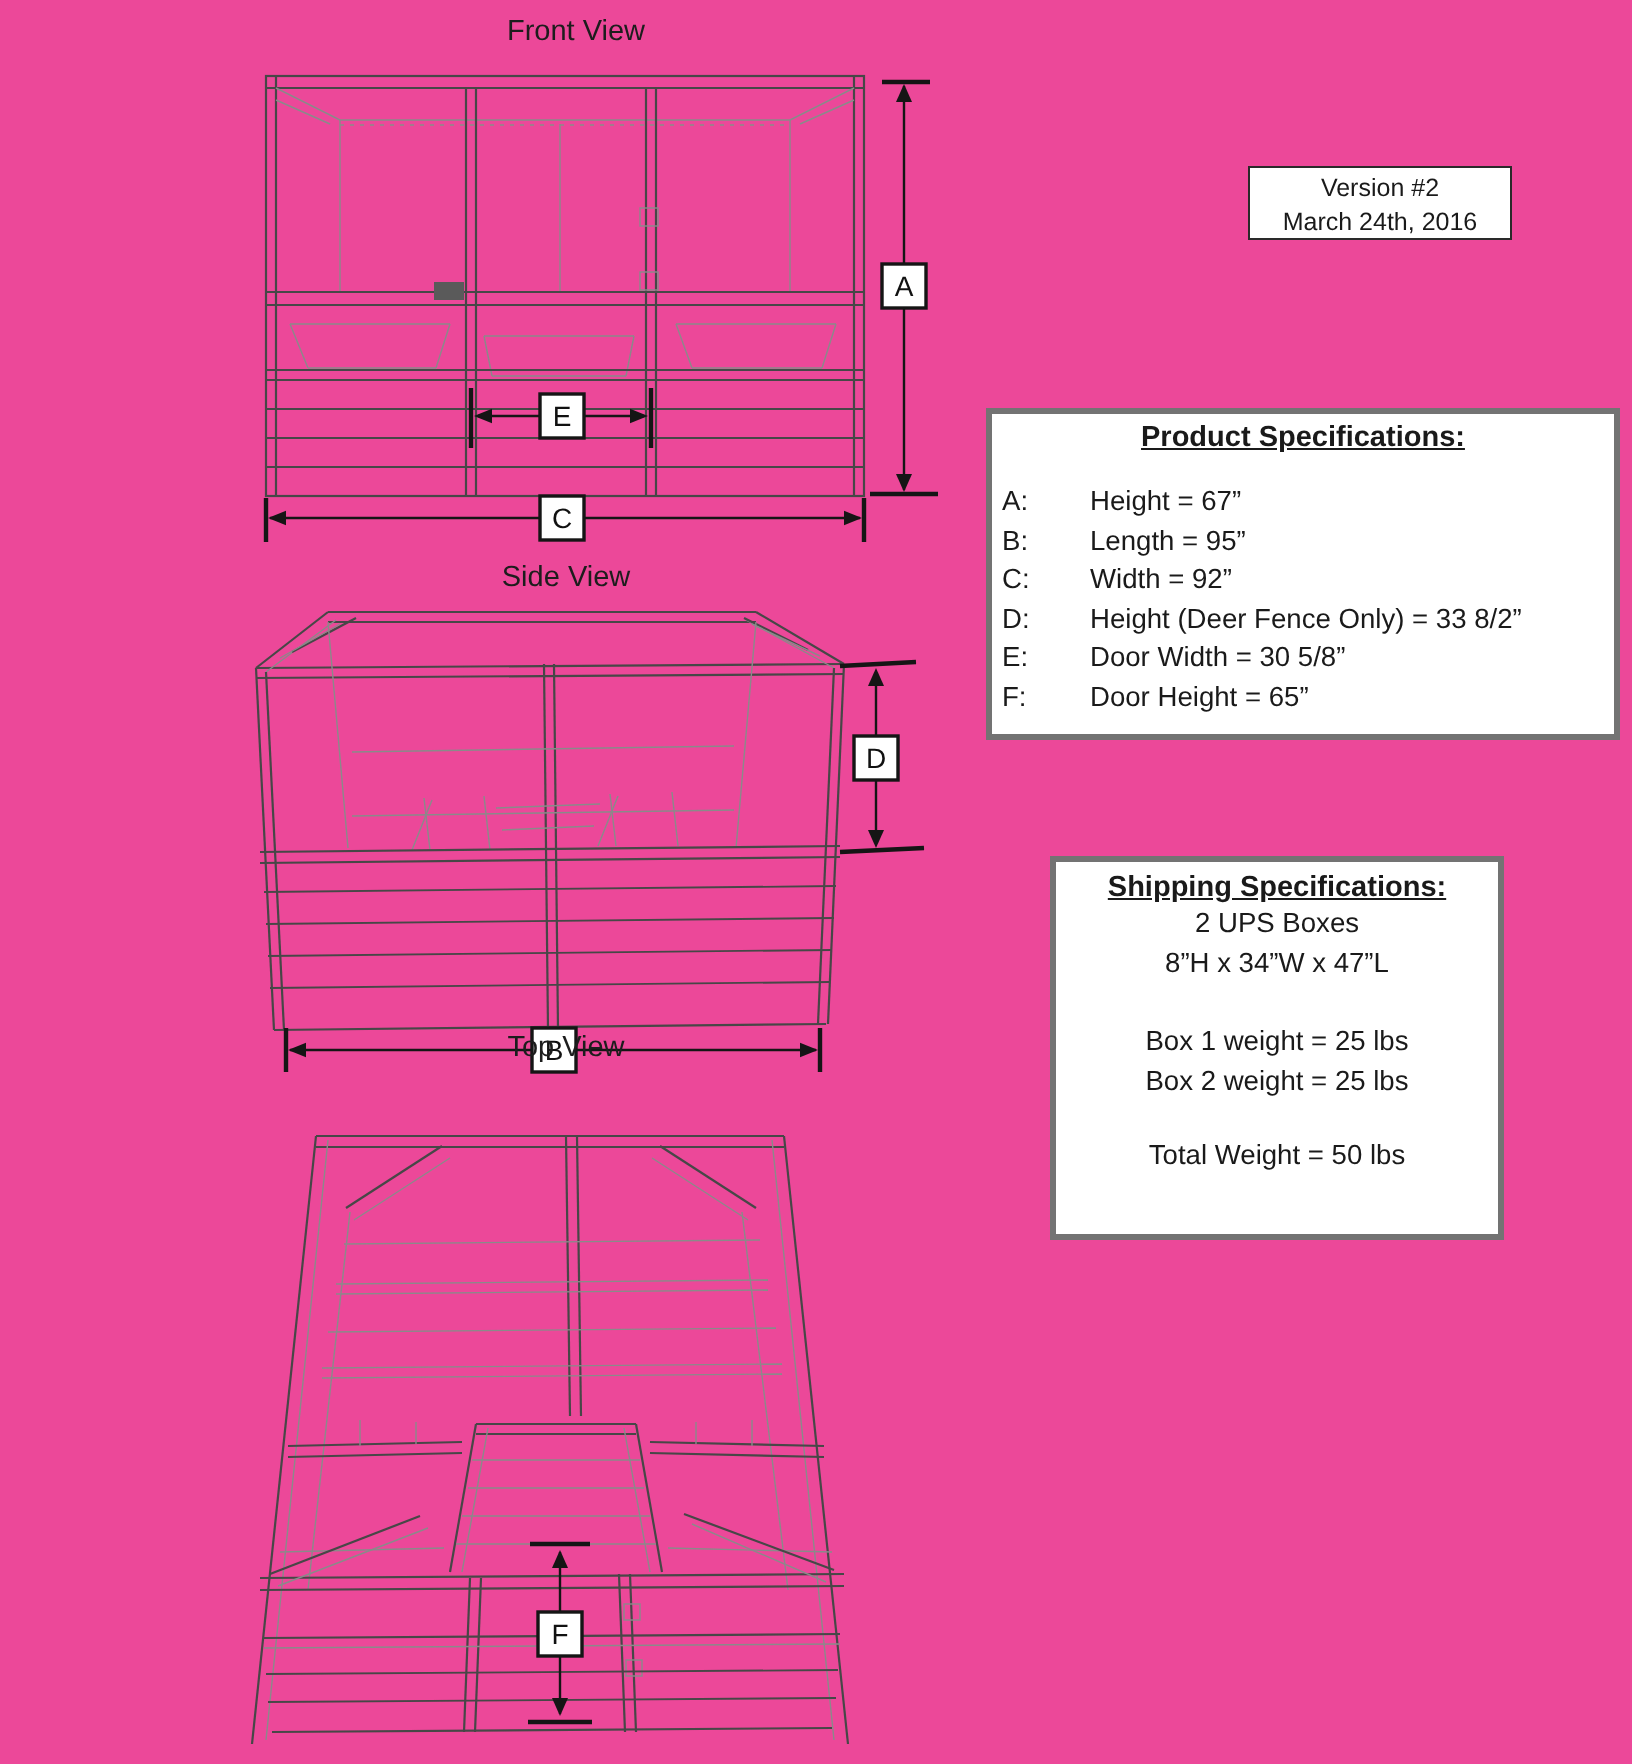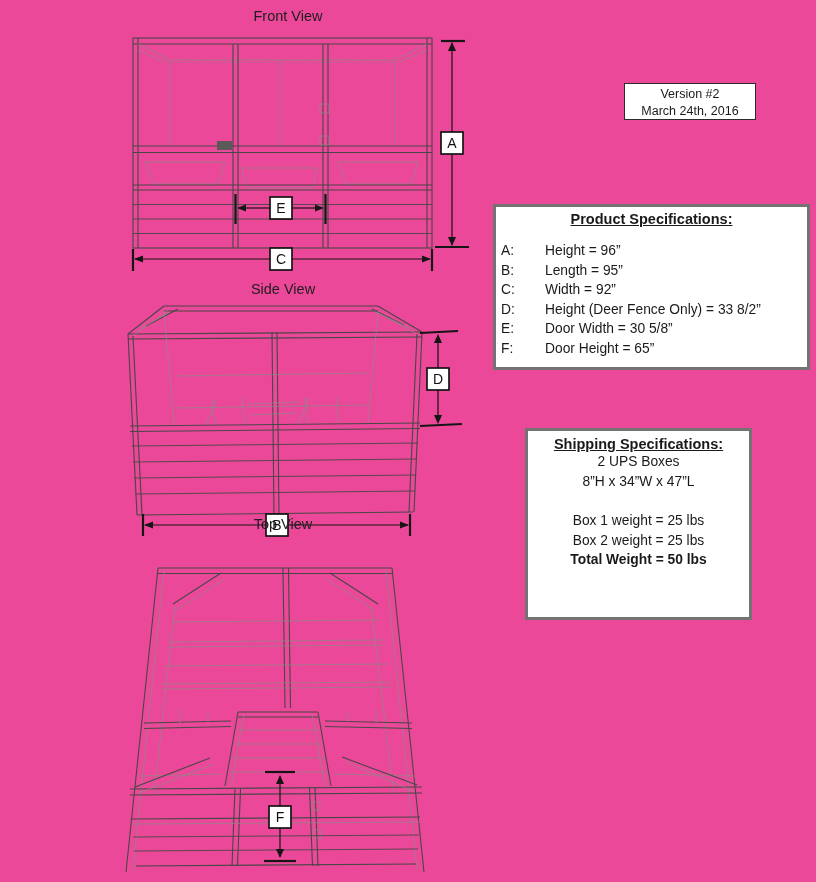--- a/index.html
+++ b/index.html
@@ -115,21 +115,21 @@
   <div class="version-box" style="left:624px;top:83px;width:132px;height:37px;">
     <div>Version #2</div>
     <div>March 24th, 2016</div>
   </div>
 
   <div class="spec-box" style="left:493px;top:204px;width:317px;height:166px;">
     <div class="spec-title">Product Specifications:</div>
     <div class="spec-rows">
       <div class="spec-row">
         <span class="spec-key">A:</span>
-        <span class="spec-val">Height = 96”</span>
+        <span class="spec-val">Height = 67”</span>
       </div>
       <div class="spec-row">
         <span class="spec-key">B:</span>
         <span class="spec-val">Length = 95”</span>
       </div>
       <div class="spec-row">
         <span class="spec-key">C:</span>
         <span class="spec-val">Width = 92”</span>
       </div>
       <div class="spec-row">
@@ -214,21 +214,21 @@
       <text x="157" y="234" class="dimtext">B</text>
     </g>
   </svg>
 
   <div class="spec-box" style="left:525px;top:428px;width:227px;height:192px;">
     <div class="spec-title" style="margin-top:5px;">Shipping Specifications:</div>
     <div class="ship-line" style="">2 UPS Boxes</div>
     <div class="ship-line">8”H x 34”W x 47”L</div>
     <div class="ship-line" style="margin-top:20px;">Box 1 weight = 25 lbs</div>
     <div class="ship-line">Box 2 weight = 25 lbs</div>
-    <div class="ship-line" style="font-weight:bold;">Total Weight = 50 lbs</div>
+    <div class="ship-line" style="margin-top:18px;">Total Weight = 50 lbs</div>
   </div>
 
   <div class="view-title" style="left:128px;top:516px;">Top View</div>
 
   <svg class="abs" style="left:118px;top:560px;" width="340" height="322" viewBox="0 0 340 322">
     <g>
 
       <line x1="40" y1="8" x2="274" y2="8" class="ln"></line>
       <line x1="40" y1="13.5" x2="274" y2="13.5" class="ln"></line>
 

